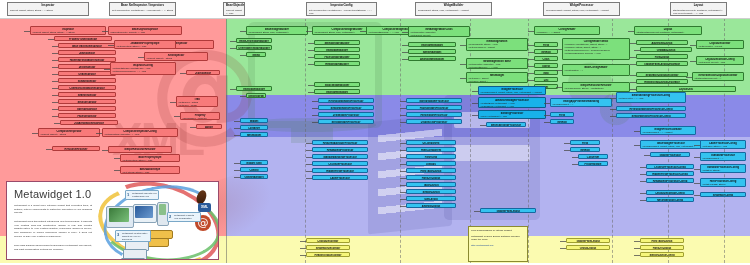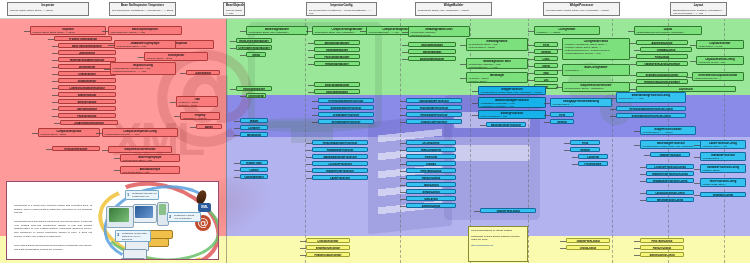--- a/index.html
+++ b/index.html
@@ -909,20 +909,21 @@
         <span class="t">HtmlDivLayout</span>
       </div>
       <div class="lnk h" style="left: 634px; top: 247.5px; width: 6px;"></div>
       <div class="cls c-yellow" style="left: 640px; top: 252px; width: 44px; height: 5px;">
         <span class="t">SimpleLayoutConfig</span>
       </div>
       <div class="lnk h" style="left: 634px; top: 254.5px; width: 6px;"></div>
     </div>
 
   <div id="legend">
+    <div class="lg-title">Metawidget 1.0</div>
     <div class="lg-p" id="lg-p1">Metawidget is a smart User Interface widget that populates itself, at runtime, with UI components to match the properties of your business objects.</div>
     <div class="lg-p" id="lg-p2">Metawidget does this without introducing new technologies. It inspects your existing back-end architecture (shown in red) and creates widgets native to your existing desktop, framework (shown in green), web framework or mobile framework (shown in blue). It does not replace or hide your existing UI framework.</div>
     <div class="lg-p" id="lg-p3">This class diagram shows which technologies Metawidget can inspect, and what configuration options are available.</div>
 
     <div class="ring r1"></div>
     <div class="ring r2"></div>
     <div class="ring r3"></div>
     <div class="ring r4"></div>
 
     <div class="lg-icon mon-big"></div>

